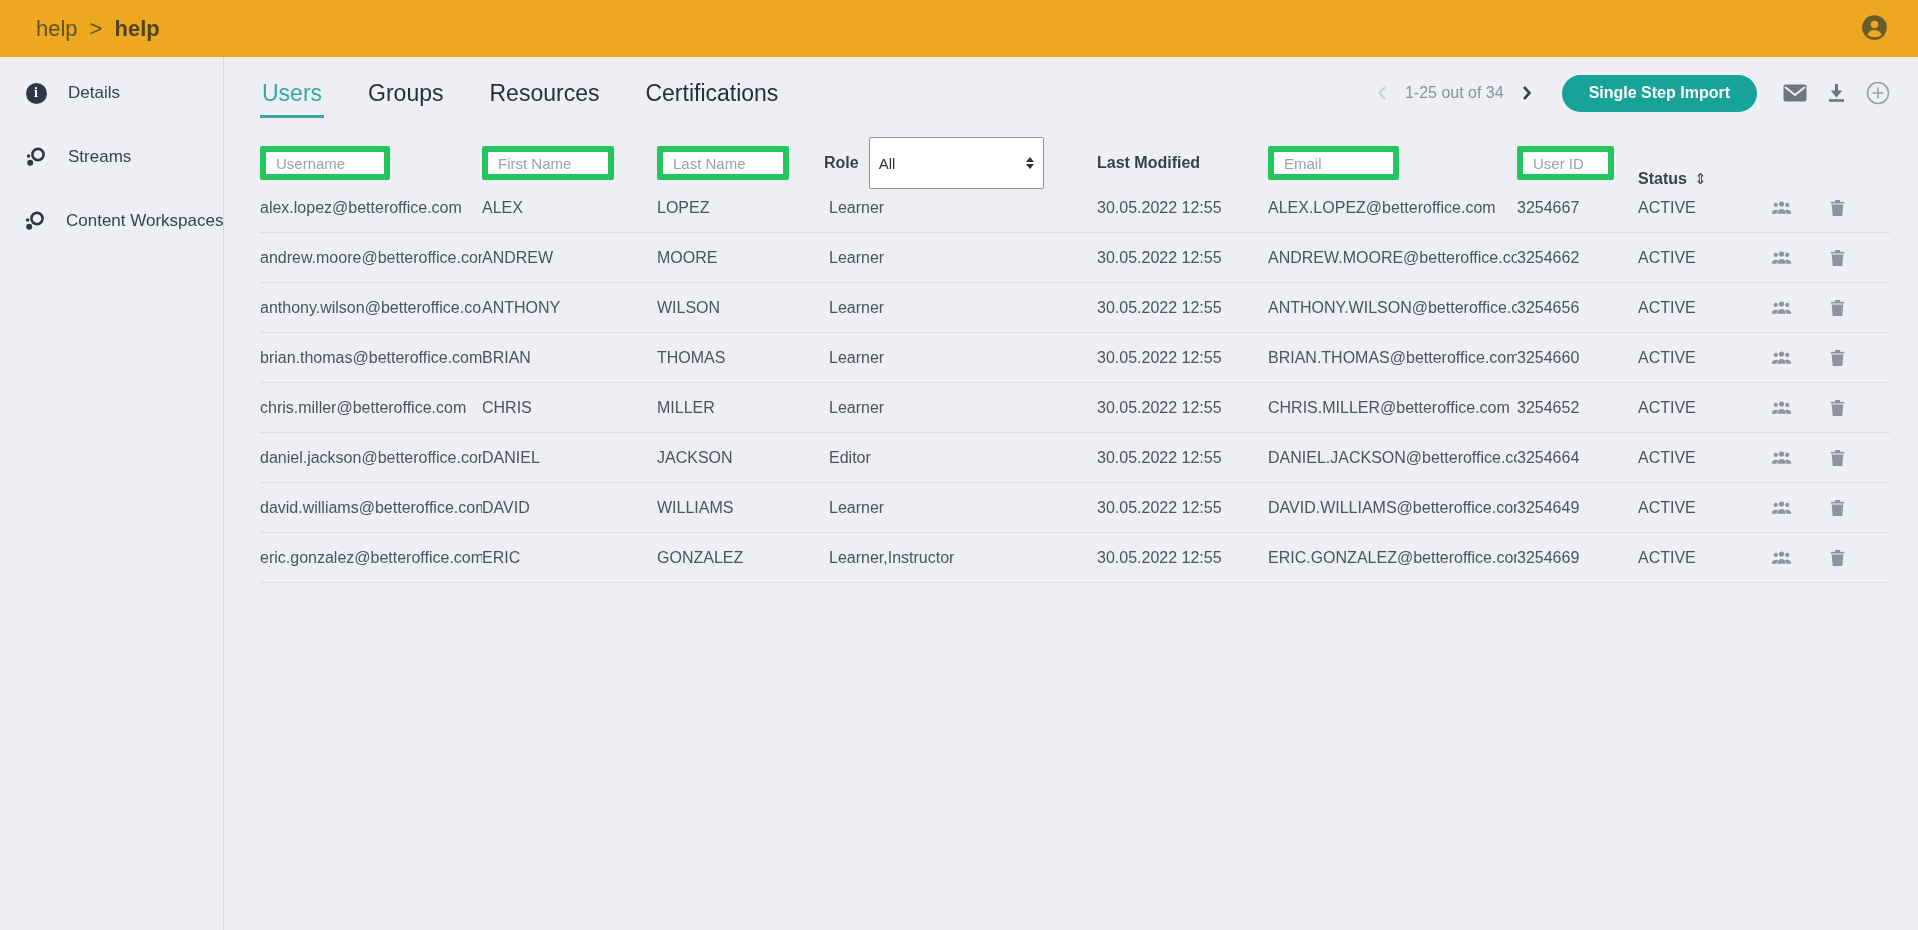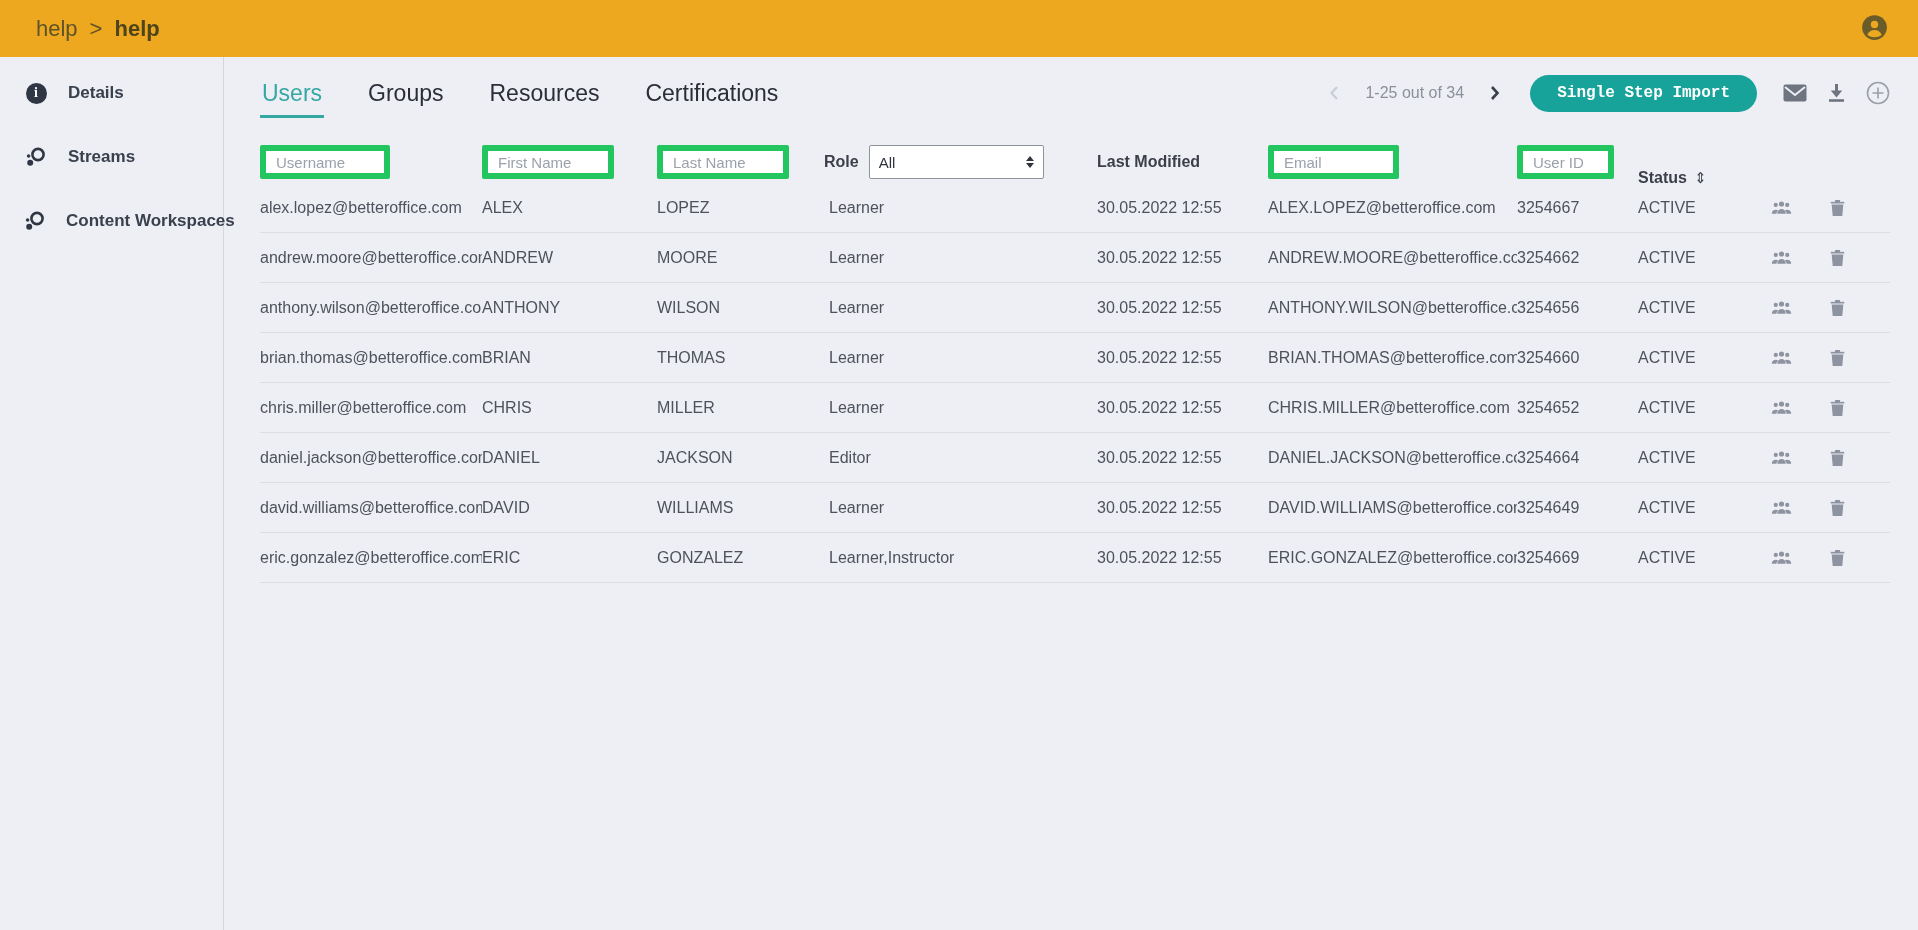--- a/index.html
+++ b/index.html
@@ -29,21 +29,21 @@
   
   .content{display:flex;height:873px;}
   .sidebar{
     width:224px;border-right:1px solid #D5D7DC;padding-top:4px;position:relative;flex-shrink:0;
   }
   .side-item{
     height:64px;display:flex;align-items:center;gap:20px;
     padding-left:24px;cursor:pointer;position:relative;
   }
   .side-item .s-icon{width:24px;display:flex;justify-content:center;color:var(--dark);}
-  .side-item .s-label{font-size:17px;font-weight:700;color:#39404E;white-space:nowrap;}
+  .side-item .s-label{font-size:17px;font-weight:400;color:#39404E;white-space:nowrap;}
   .side-item.active .s-label{color:var(--teal);}
   .side-item.active .s-icon{color:var(--teal);}
   .active-bar{
     position:absolute;left:0;top:0;width:6px;height:64px;background:var(--teal);
   }
   .info-badge{
     width:21px;height:21px;border-radius:50%;background:var(--dark);color:#fff;
     font-size:14px;font-weight:700;display:flex;align-items:center;justify-content:center;
     font-family:"Liberation Serif","DejaVu Serif",serif;
   }
@@ -53,28 +53,28 @@
   .tabs{display:flex;gap:42px;}
   .tab{
     font-size:23px;color:#2B2E38;cursor:pointer;position:relative;background:none;border:none;
     font-family:inherit;padding:0 2px;
   }
   .tab.active{color:#35A8A3;}
   .tab.active::after{
     content:"";position:absolute;left:0;right:0;bottom:-11px;height:3px;background:#35A8A3;
   }
   .header-right{margin-left:auto;display:flex;align-items:center;}
-  .pagination{display:flex;align-items:center;gap:24px;margin-right:28px;}
+  .pagination{display:flex;align-items:center;gap:16px;margin-right:28px;}
   .page-btn{background:none;border:none;cursor:pointer;display:flex;align-items:center;padding:2px;}
   .page-btn.disabled svg{stroke:#C9CDD4;}
   .page-btn svg{stroke:#3A3F49;}
   .page-range{font-size:16px;color:#8B909A;}
   .import-btn{
     background:var(--teal);color:#fff;border:none;border-radius:19px;height:37px;
-    padding:0 27px;font-size:16px;font-weight:700;cursor:pointer;font-family:Liberation Mono, monospace;
+    padding:0 27px;font-size:16px;font-weight:700;cursor:pointer;font-family:Liberation Sans, sans-serif;
     margin-right:26px;
   }
   .tool-icons{display:flex;align-items:center;gap:20px;}
   .icon-btn{background:none;border:none;cursor:pointer;display:flex;align-items:center;padding:0;}
   
   .grid{
     display:grid;
     grid-template-columns:222px 175px 172px 268px 171px 249px 121px 133px 59px 1fr;
     align-items:center;
   }
@@ -85,21 +85,21 @@
   }
   .f-input::placeholder{color:#9BA1AB;}
   .w-username{width:130px;}
   .w-first{width:132px;}
   .w-last{width:132px;}
   .w-email{width:131px;}
   .w-userid{width:97px;}
   .role-cell{display:flex;align-items:center;gap:10px;margin-left:-5px;}
   .f-label{font-size:16px;font-weight:700;color:#3C3F49;white-space:nowrap;}
   .select-box{
-    width:175px;height:34px;border:1px solid #8E929B;border-radius:2px;background:#fff;
+    width:175px;height:52px;border:1px solid #8E929B;border-radius:2px;background:#fff;
     display:flex;align-items:center;justify-content:space-between;padding:0 9px;
     font-size:15px;color:#2F333C;cursor:pointer;
   }
   .sel-arrows{display:flex;flex-direction:column;gap:2px;}
   .sel-arrows .up{width:0;height:0;border-left:4px solid transparent;border-right:4px solid transparent;border-bottom:5px solid #2F333C;}
   .sel-arrows .down{width:0;height:0;border-left:4px solid transparent;border-right:4px solid transparent;border-top:5px solid #2F333C;}
   .status-cell{display:flex;align-items:center;gap:7px;cursor:pointer;margin-top:32px;}
   .sort-glyph{font-size:15px;color:#3F434D;font-family:"DejaVu Sans",sans-serif;}
   
   .rows{margin-top:12px;}

